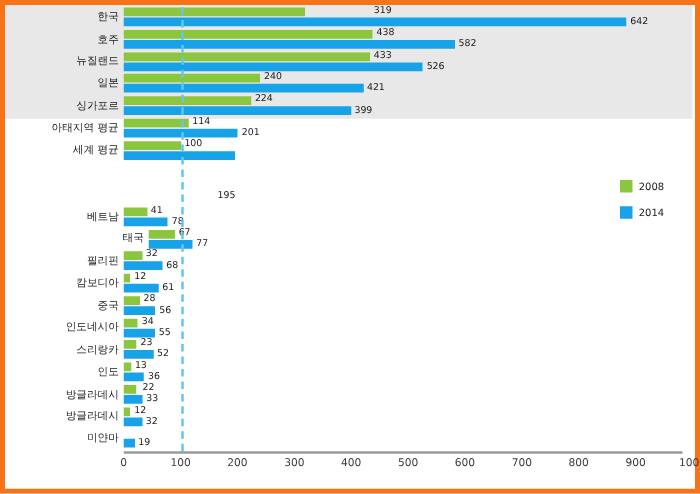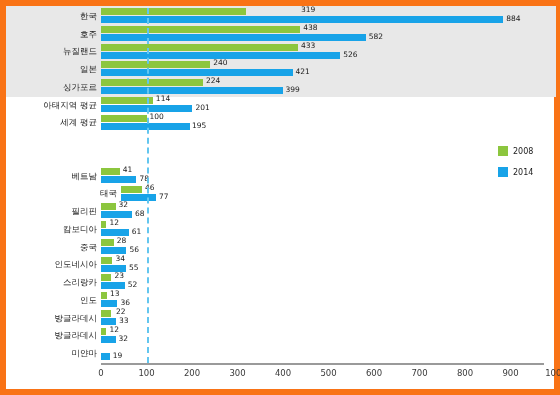--- a/index.html
+++ b/index.html
@@ -5,21 +5,21 @@
   html,body{margin:0;padding:0;}
   body{
     width:560px;height:395px;
     background:#ffffff;
     font-family:"DejaVu Sans","Liberation Sans",sans-serif;
     overflow:hidden;
     position:relative;
   }
   #chart-root{
     position:absolute;inset:0;
-    border:6px solid #f97316;
+    border:4px solid #f97316;
     box-sizing:border-box;
     background:#fff;
   }
 
   
   
   .plot{
     position:absolute;
     left:95px; top:2px;
     width:455px; height:355px;
@@ -120,21 +120,21 @@
 
   <div class="plot" id="plot">
     <div class="hl-band" id="hl-band" style="top: -2px; height: 90.75px; background: rgb(232, 232, 232);"></div>
     <div class="vline-100" id="vline100" style="left: 45.5px;"></div>
     <div class="gridzone" id="rows-host">
         <div class="row" style="top: 0px; height: 17.75px;">
           <div class="cat-label" style="top: 3.875px;">한국</div>
           <div class="bar b2008" style="width: 145.145px; background: rgb(140, 198, 62);"></div>
           <div class="vlabel v2008" style="left: 156px; margin-left: 44px;">319</div>
           <div class="bar b2014" style="width: 402.22px; background: rgb(24, 163, 232);"></div>
-          <div class="vlabel v2014" style="left: 405.22px;">884</div>
+          <div class="vlabel v2014" style="left: 405.22px;">642</div>
         </div>
         <div class="row" style="top: 17.75px; height: 17.75px;">
           <div class="cat-label" style="top: 3.875px;">호주</div>
           <div class="bar b2008" style="width: 199.29px; background: rgb(140, 198, 62);"></div>
           <div class="vlabel v2008" style="left: 202.29px;">438</div>
           <div class="bar b2014" style="width: 264.81px; background: rgb(24, 163, 232);"></div>
           <div class="vlabel v2014" style="left: 267.81px;">582</div>
         </div>
         <div class="row" style="top: 35.5px; height: 17.75px;">
           <div class="cat-label" style="top: 3.875px;">뉴질랜드</div>
@@ -162,33 +162,33 @@
           <div class="bar b2008" style="width: 51.87px; background: rgb(140, 198, 62);"></div>
           <div class="vlabel v2008" style="left: 54.87px;">114</div>
           <div class="bar b2014" style="width: 91.455px; background: rgb(24, 163, 232);"></div>
           <div class="vlabel v2014" style="left: 94.455px;">201</div>
         </div>
         <div class="row" style="top: 106.5px; height: 17.75px;">
           <div class="cat-label" style="top: 3.875px;">세계 평균</div>
           <div class="bar b2008" style="width: 45.5px; background: rgb(140, 198, 62);"></div>
           <div class="vlabel v2008" style="left: 48.5px;">100</div>
           <div class="bar b2014" style="width: 88.725px; background: rgb(24, 163, 232);"></div>
-          <div class="vlabel v2014" style="left: 91px;">195</div>
+          <div class="vlabel v2014" style="left: 75px; margin-top: 32px;">195</div>
         </div>
         <div class="row" style="top: 159.75px; height: 17.75px;">
           <div class="cat-label" style="top: 3.875px;">베트남</div>
           <div class="bar b2008" style="width: 18.655px; background: rgb(140, 198, 62);"></div>
           <div class="vlabel v2008" style="left: 21.655px;">41</div>
           <div class="bar b2014" style="width: 35.49px; background: rgb(24, 163, 232);"></div>
           <div class="vlabel v2014" style="left: 38.49px;">78</div>
         </div>
         <div class="row" style="top: 177.5px; height: 17.75px; margin-left: 20px;">
           <div class="cat-label" style="top: 3.875px;">태국</div>
           <div class="bar b2008" style="width: 20.93px; background: rgb(140, 198, 62);"></div>
-          <div class="vlabel v2008" style="left: 23.93px;">46</div>
+          <div class="vlabel v2008" style="left: 23.93px;">67</div>
           <div class="bar b2014" style="width: 35.035px; background: rgb(24, 163, 232);"></div>
           <div class="vlabel v2014" style="left: 38.035px;">77</div>
         </div>
         <div class="row" style="top: 195.25px; height: 17.75px;">
           <div class="cat-label" style="top: 3.875px;">필리핀</div>
           <div class="bar b2008" style="width: 14.56px; background: rgb(140, 198, 62);"></div>
           <div class="vlabel v2008" style="left: 17.56px;">32</div>
           <div class="bar b2014" style="width: 30.94px; background: rgb(24, 163, 232);"></div>
           <div class="vlabel v2014" style="left: 33.94px;">68</div>
         </div>

